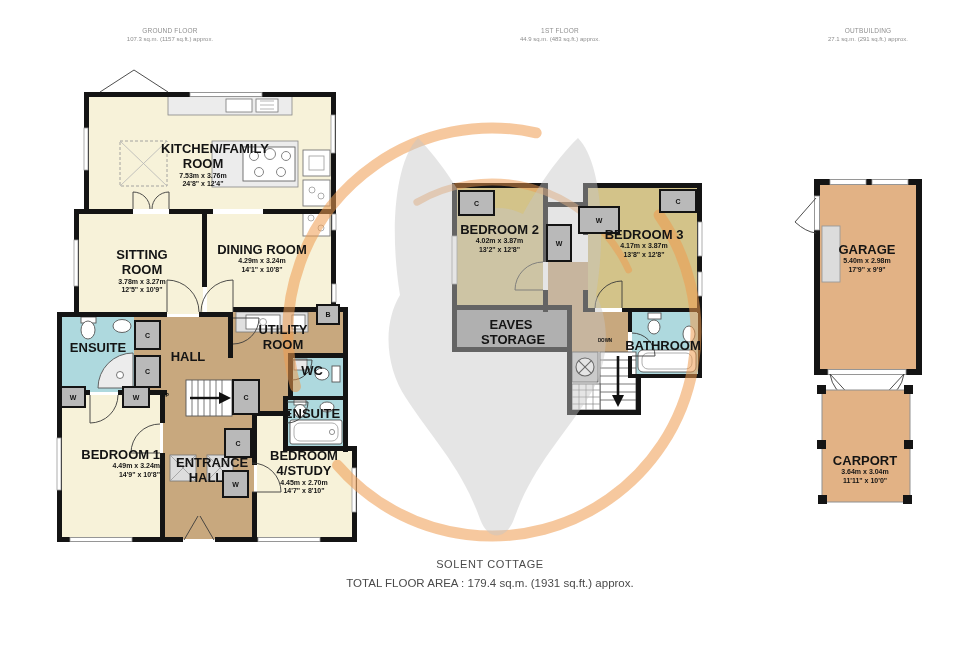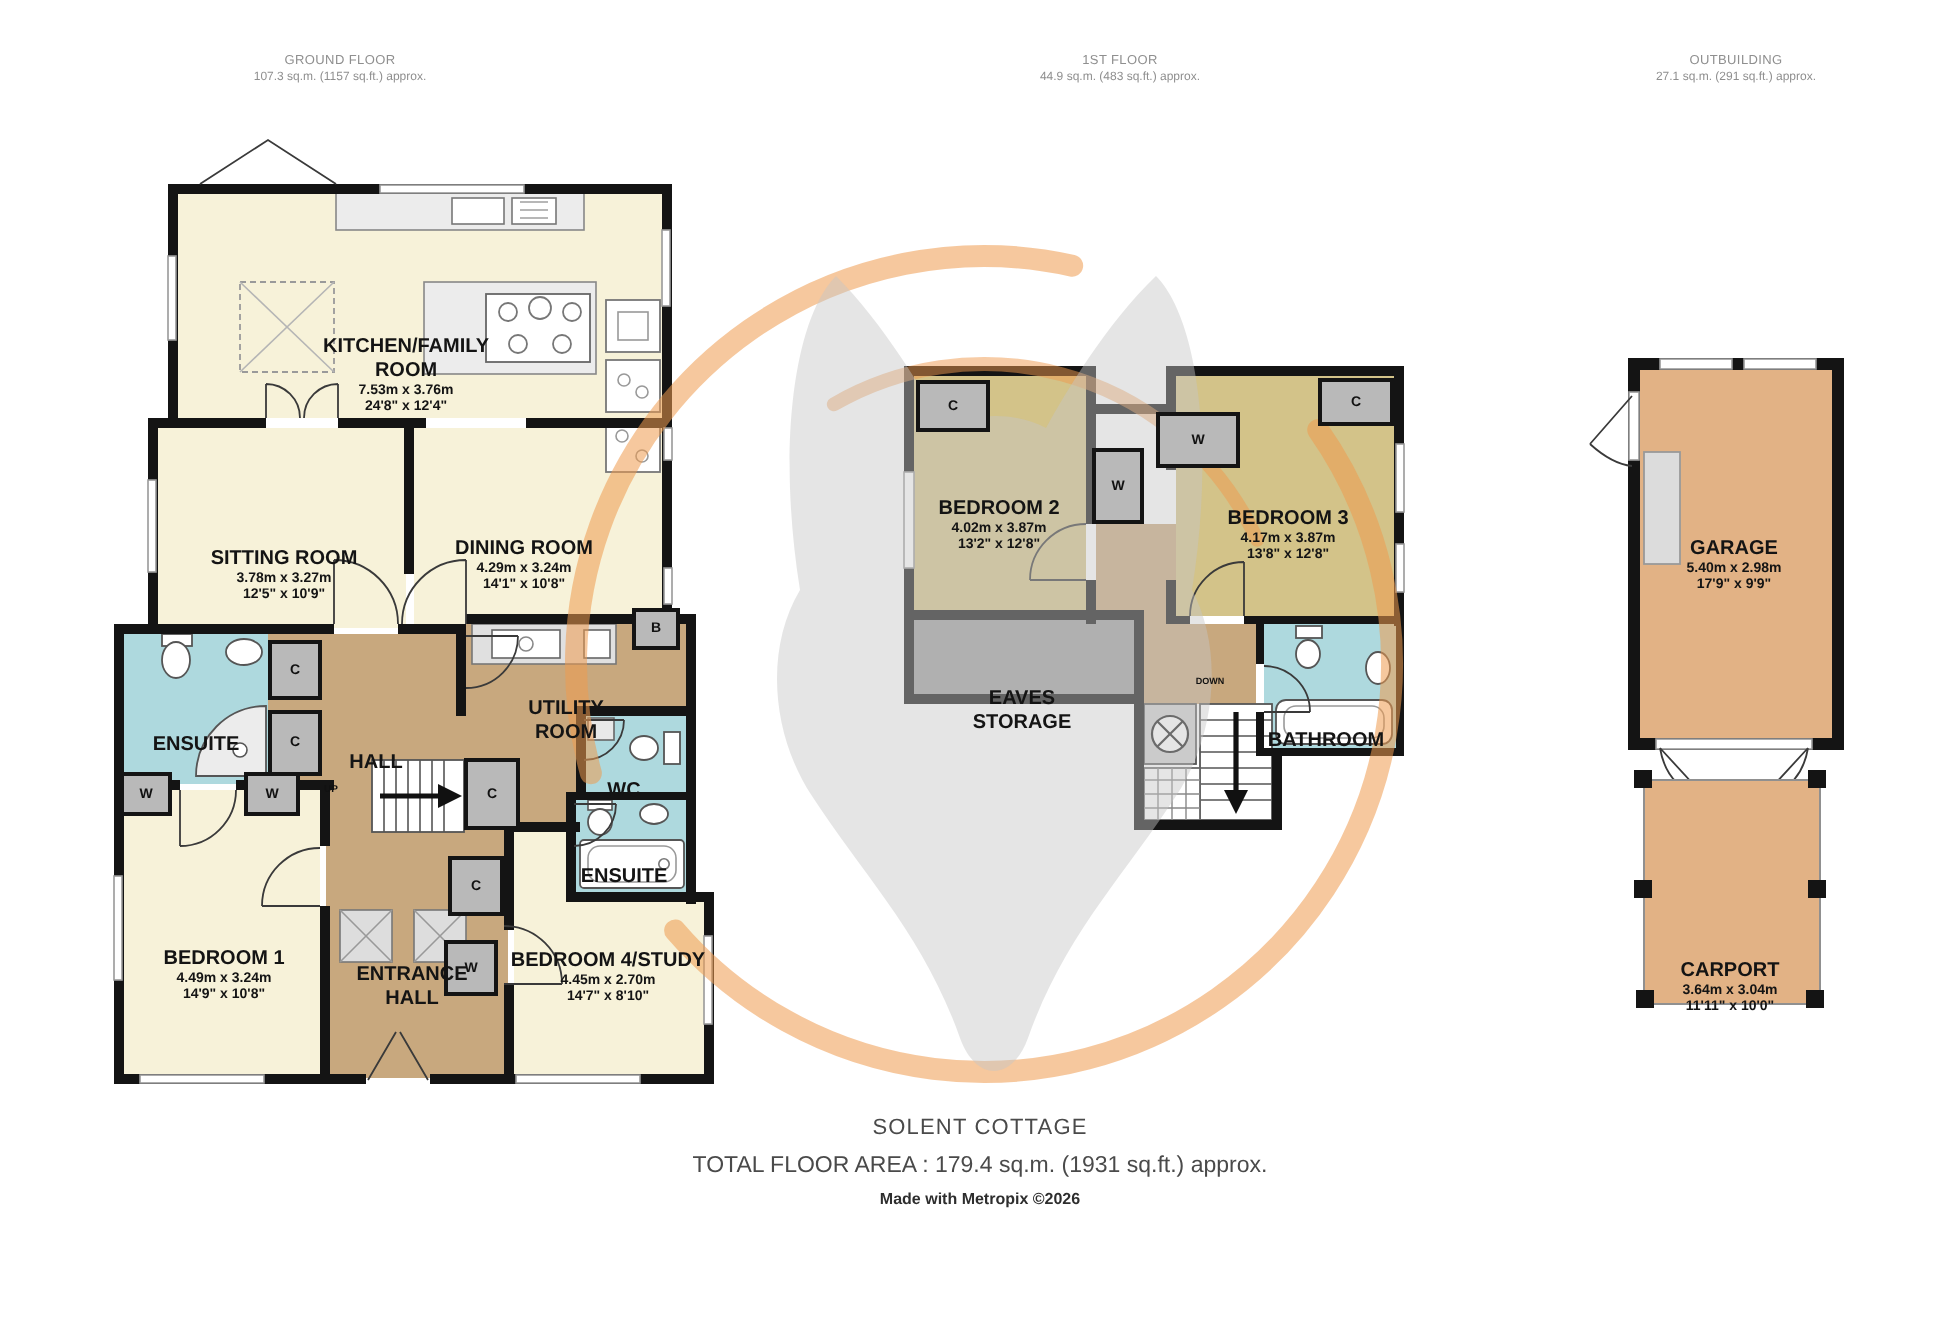--- a/index.html
+++ b/index.html
@@ -5,21 +5,21 @@
   html,body{margin:0;padding:0;background:#fff;}
   .canvas{position:relative;width:980px;height:671px;background:#ffffff;overflow:hidden;
           font-family:"Liberation Sans",sans-serif;}
   svg{position:absolute;left:0;top:0;}
   .plan{z-index:1;}
   .wm{z-index:2;pointer-events:none;}
   .floor-header{position:absolute;width:200px;text-align:center;color:#8f8f8f;z-index:4;line-height:1.4;}
   .fh-title{font-size:6.5px;letter-spacing:.2px;}
   .fh-area{font-size:6px;}
   .room-label{position:absolute;text-align:center;font-weight:bold;color:#141414;z-index:4;line-height:1.18;}
-  .room-label .nm{font-size:10px;margin-top:27px;}
+  .room-label .nm{font-size:13px;}
   .room-label .dm{font-size:7px;}
   .sbox{position:absolute;background:#b9b9b9;border:2px solid #141414;box-sizing:border-box;
         display:flex;align-items:center;justify-content:center;color:#111;
         font-size:7px;font-weight:bold;z-index:3;}
   .mark{position:absolute;font-weight:bold;color:#111;z-index:4;}
   .mark-up{font-size:5px;}
   .mark-down{font-size:4.5px;width:26px;text-align:center;}
   .footer-line{position:absolute;left:0;width:100%;text-align:center;z-index:4;}
   .site-name{top:558px;font-size:11px;color:#4a4a4a;letter-spacing:.6px;}
   .total-area{top:577px;font-size:11.5px;color:#4a4a4a;}
@@ -353,21 +353,21 @@
   </div>
   <div class="room-label" style="left:158px;top:349px;width:60px;">
     <div class="nm">HALL</div>
   </div>
   <div class="room-label" style="left:253px;top:322px;width:60px;">
     <div class="nm">UTILITY ROOM</div>
   </div>
   <div class="room-label" style="left:294px;top:363px;width:36px;text-align:center;">
     <div class="nm">WC</div>
   </div>
-  <div class="room-label" style="left:64px;top:447px;width:96px;">
+  <div class="room-label" style="left:64px;top:447px;width:96px;text-align:right;">
     <div class="nm">BEDROOM 1</div>
     <div class="dm">4.49m x 3.24m</div>
     <div class="dm">14'9" x 10'8"</div>
   </div>
   <div class="room-label" style="left:176px;top:455px;width:60px;">
     <div class="nm">ENTRANCE HALL</div>
   </div>
   <div class="room-label" style="left:249px;top:448px;width:110px;">
     <div class="nm">BEDROOM 4/STUDY</div>
     <div class="dm">4.45m x 2.70m</div>
@@ -414,15 +414,14 @@
   <div class="sbox" style="left:458px;top:190px;width:37px;height:26px;">C</div>
   <div class="sbox" style="left:659px;top:189px;width:38px;height:24px;">C</div>
   <div class="sbox" style="left:546px;top:224px;width:26px;height:38px;">W</div>
   <div class="sbox" style="left:578px;top:206px;width:42px;height:28px;">W</div>
 
   <div class="mark mark-up" style="left:162px;top:392px;">UP</div>
   <div class="mark mark-down" style="left:592px;top:338px;">DOWN</div>
 
   <div class="footer-line site-name">SOLENT COTTAGE</div>
   <div class="footer-line total-area">TOTAL FLOOR AREA : 179.4 sq.m. (1931 sq.ft.) approx.</div>
-  <div class="footer-line credit">Made with Metropix ©2026</div>
 
 </div>
 
 </body></html>

